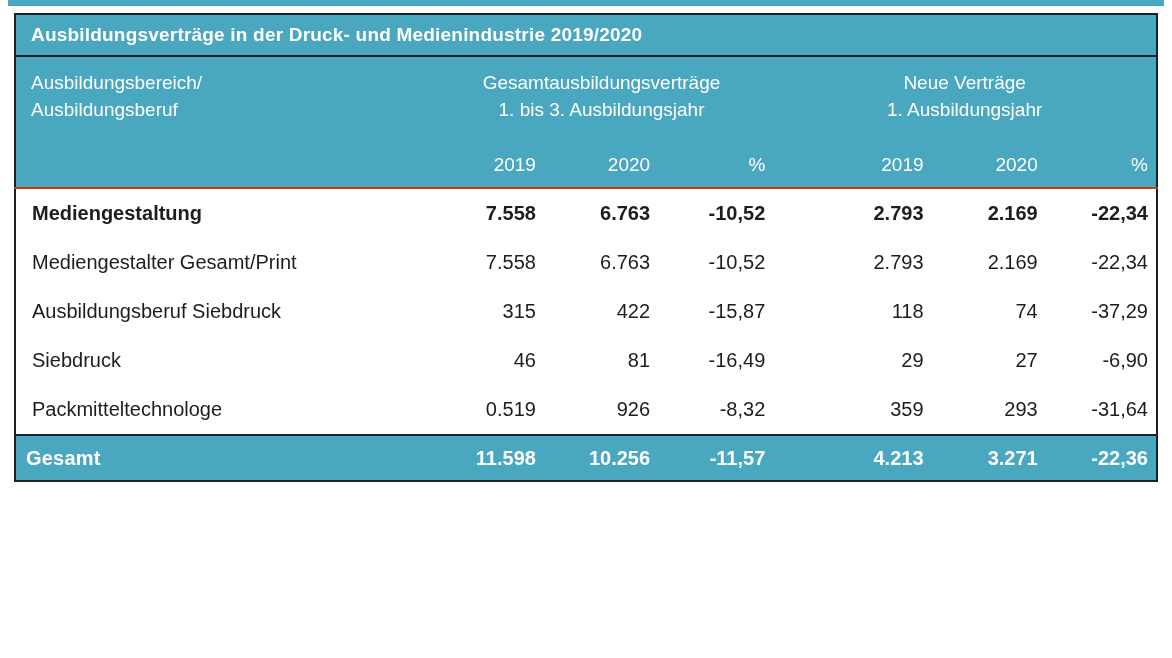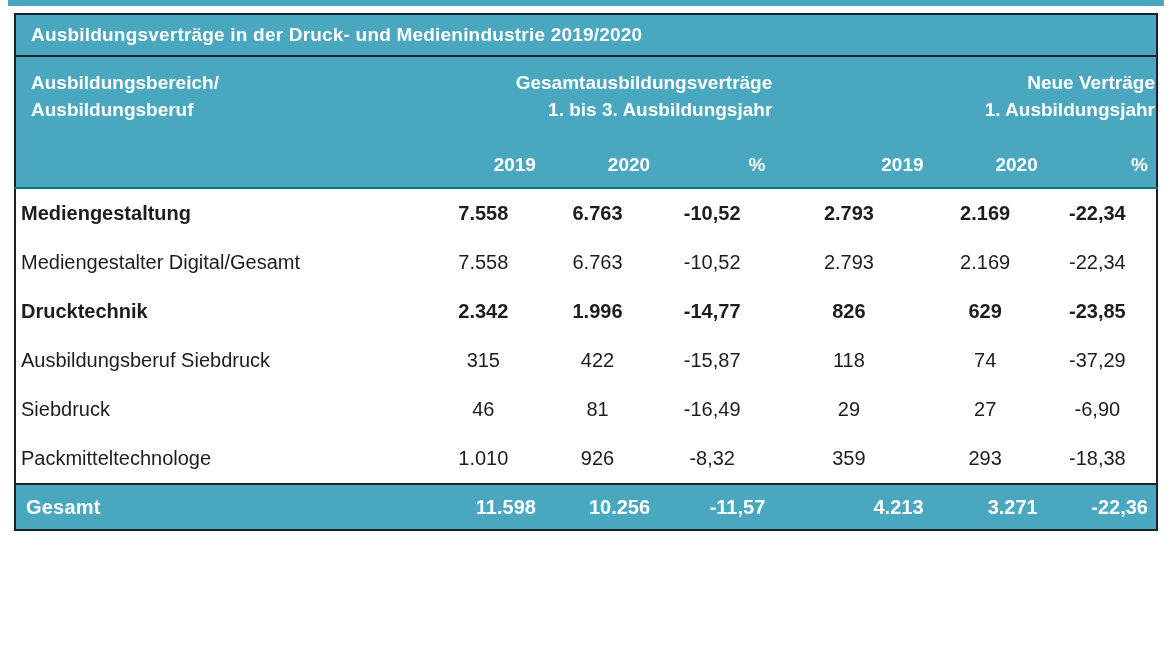--- a/index.html
+++ b/index.html
@@ -33,49 +33,49 @@
     text-align: left;
     font-size: 19px;
     font-weight: 700;
     height: 40px;
     padding: 0 0 0 15px;
     border-bottom: 2px solid #1A2229;
     vertical-align: middle;
     letter-spacing: 0.2px;
   }
   
-  thead th { background: #4AA7C0; color: #ffffff; font-weight: 700; }
+  thead th { background: #4AA7C0; color: #ffffff; font-weight: 400; }
   tr.group-row th {
     height: 73px;
     vertical-align: top;
     padding-top: 12px;
     font-size: 19px;
     line-height: 27px;
   }
   th.rowhead { text-align: left; padding-left: 15px; }
-  th.grouphead { text-align: right; }
+  th.grouphead { text-align: center; }
   tr.years-row th {
     height: 42px;
     text-align: right;
     padding-right: 8px;
     font-size: 19px;
     vertical-align: middle;
-    border-bottom: 2px solid #0f766e;
+    border-bottom: 2px solid #c2410c;
   }
   
   tbody td {
     height: 47px;
     font-size: 20px;
     color: #1D1D1B;
     background: #ffffff;
     vertical-align: middle;
     font-weight: 400;
   }
-  tbody td.label { text-align: left; padding-left: 5px; }
-  tbody td.num { text-align: center; padding-right: 8px; }
+  tbody td.label { text-align: left; padding-left: 16px; }
+  tbody td.num { text-align: right; padding-right: 8px; }
   tbody tr.category td { font-weight: 700; }
   
   tfoot td {
     background: #4AA7C0;
     color: #ffffff;
     font-weight: 700;
     font-size: 20px;
     height: 42px;
     vertical-align: middle;
     border-top: 2px solid #1A2229;
@@ -131,36 +131,27 @@
         <tr class="category">
           <td class="label">Mediengestaltung</td>
           <td class="num">7.558</td>
           <td class="num">6.763</td>
           <td class="num">-10,52</td>
           <td class="num">2.793</td>
           <td class="num">2.169</td>
           <td class="num">-22,34</td>
         </tr>
         <tr>
-          <td class="label">Mediengestalter Digital/Gesamt</td>
+          <td class="label">Mediengestalter Gesamt/Print</td>
           <td class="num">7.558</td>
           <td class="num">6.763</td>
           <td class="num">-10,52</td>
           <td class="num">2.793</td>
           <td class="num">2.169</td>
           <td class="num">-22,34</td>
-        </tr>
-        <tr class="category">
-          <td class="label">Drucktechnik</td>
-          <td class="num">2.342</td>
-          <td class="num">1.996</td>
-          <td class="num">-14,77</td>
-          <td class="num">826</td>
-          <td class="num">629</td>
-          <td class="num">-23,85</td>
         </tr>
         <tr>
           <td class="label">Ausbildungsberuf Siebdruck</td>
           <td class="num">315</td>
           <td class="num">422</td>
           <td class="num">-15,87</td>
           <td class="num">118</td>
           <td class="num">74</td>
           <td class="num">-37,29</td>
         </tr>
@@ -168,26 +159,26 @@
           <td class="label">Siebdruck</td>
           <td class="num">46</td>
           <td class="num">81</td>
           <td class="num">-16,49</td>
           <td class="num">29</td>
           <td class="num">27</td>
           <td class="num">-6,90</td>
         </tr>
         <tr>
           <td class="label">Packmitteltechnologe</td>
-          <td class="num">1.010</td>
+          <td class="num">0.519</td>
           <td class="num">926</td>
           <td class="num">-8,32</td>
           <td class="num">359</td>
           <td class="num">293</td>
-          <td class="num">-18,38</td>
+          <td class="num">-31,64</td>
         </tr>
       </tbody>
     <tfoot>
       <tr>
         <td class="label">Gesamt</td>
         <td class="num">11.598</td>
         <td class="num">10.256</td>
         <td class="num">-11,57</td>
         <td class="num">4.213</td>
         <td class="num">3.271</td>

